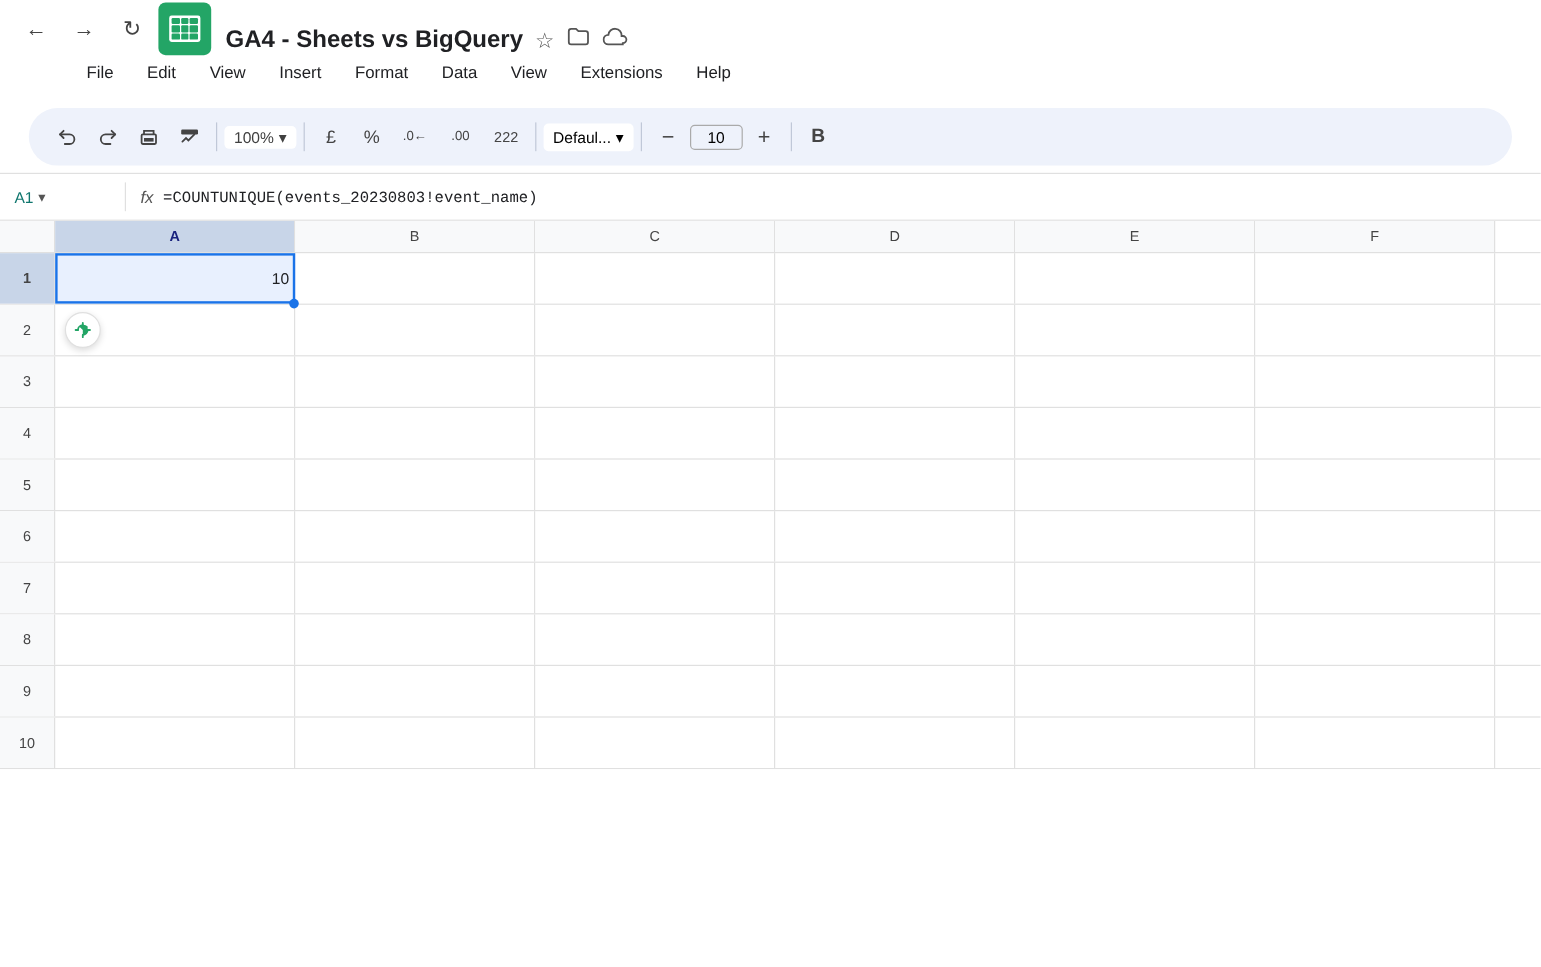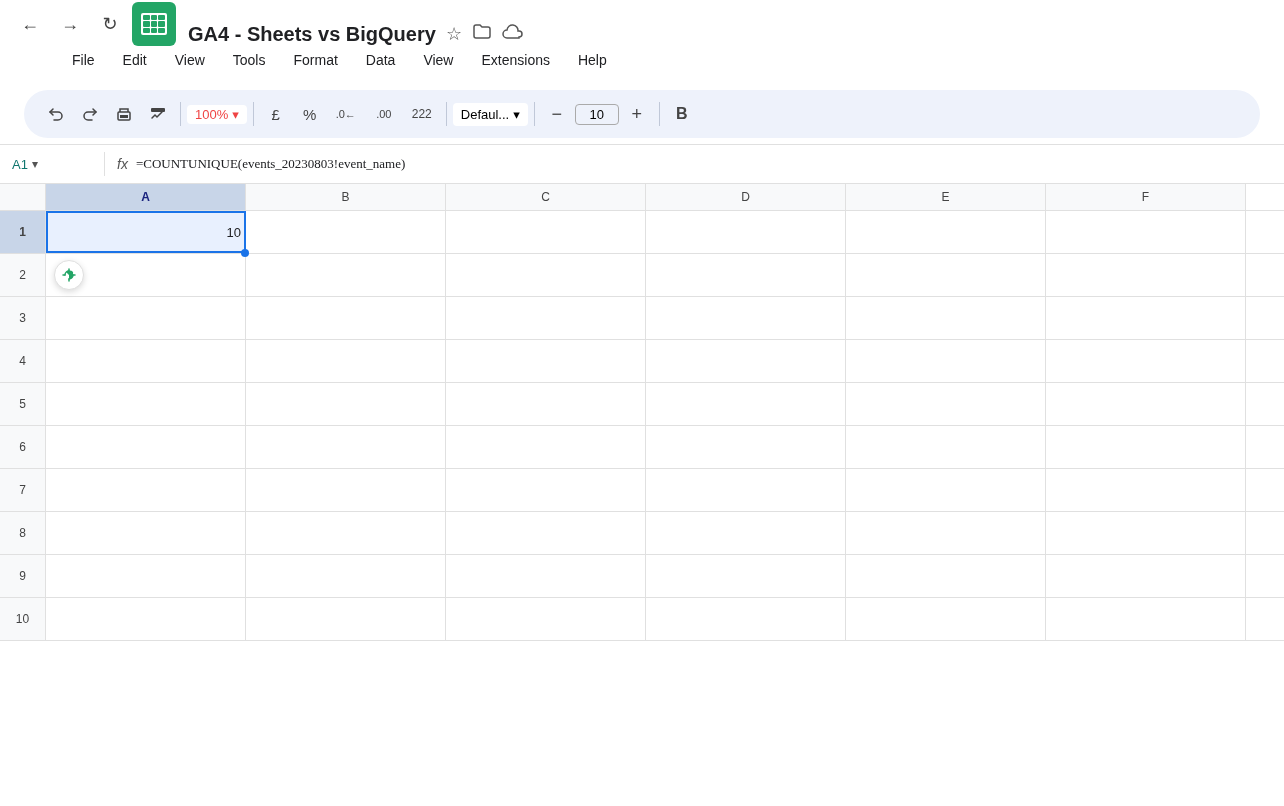--- a/index.html
+++ b/index.html
@@ -100,21 +100,21 @@
       width: 1px; height: 24px;
       background: #c0c8d8;
       margin: 0 4px;
     }
     .zoom-control {
       display: flex; align-items: center;
       background: white;
       border-radius: 4px;
       padding: 2px 8px;
       font-size: 13px;
-      color: #ef4444;
+      color: #404040;
       gap: 4px;
       cursor: pointer;
     }
     .font-size-box {
       display: flex; align-items: center;
       border: 1px solid #aaa;
       border-radius: 4px;
       padding: 2px 8px;
       font-size: 13px;
       min-width: 44px;
@@ -160,21 +160,21 @@
       width: 1px; height: 24px;
       background: #e0e0e0;
       margin: 0 4px;
     }
     .fx-label {
       color: #555; font-size: 14px; font-style: italic;
     }
     .formula-text {
       font-size: 13px;
       color: #202124;
-      font-family: Liberation Serif, serif;
+      font-family: Liberation Mono, monospace;
     }
 
     
     .grid-container {
       display: flex;
       flex-direction: column;
       overflow: hidden;
     }
     .grid-header-row {
       display: flex;
@@ -334,21 +334,21 @@
         </div>
       </div>
     </div>
   </div>
 </div>
 
 <div class="menu-bar">
   <span class="menu-item">File</span>
   <span class="menu-item">Edit</span>
   <span class="menu-item">View</span>
-  <span class="menu-item">Tools</span>
+  <span class="menu-item">Insert</span>
   <span class="menu-item">Format</span>
   <span class="menu-item">Data</span>
   <span class="menu-item">View</span>
   <span class="menu-item">Extensions</span>
   <span class="menu-item">Help</span>
 </div>
 
 <div style="margin: 4px 12px;">
   <div class="toolbar">
 

